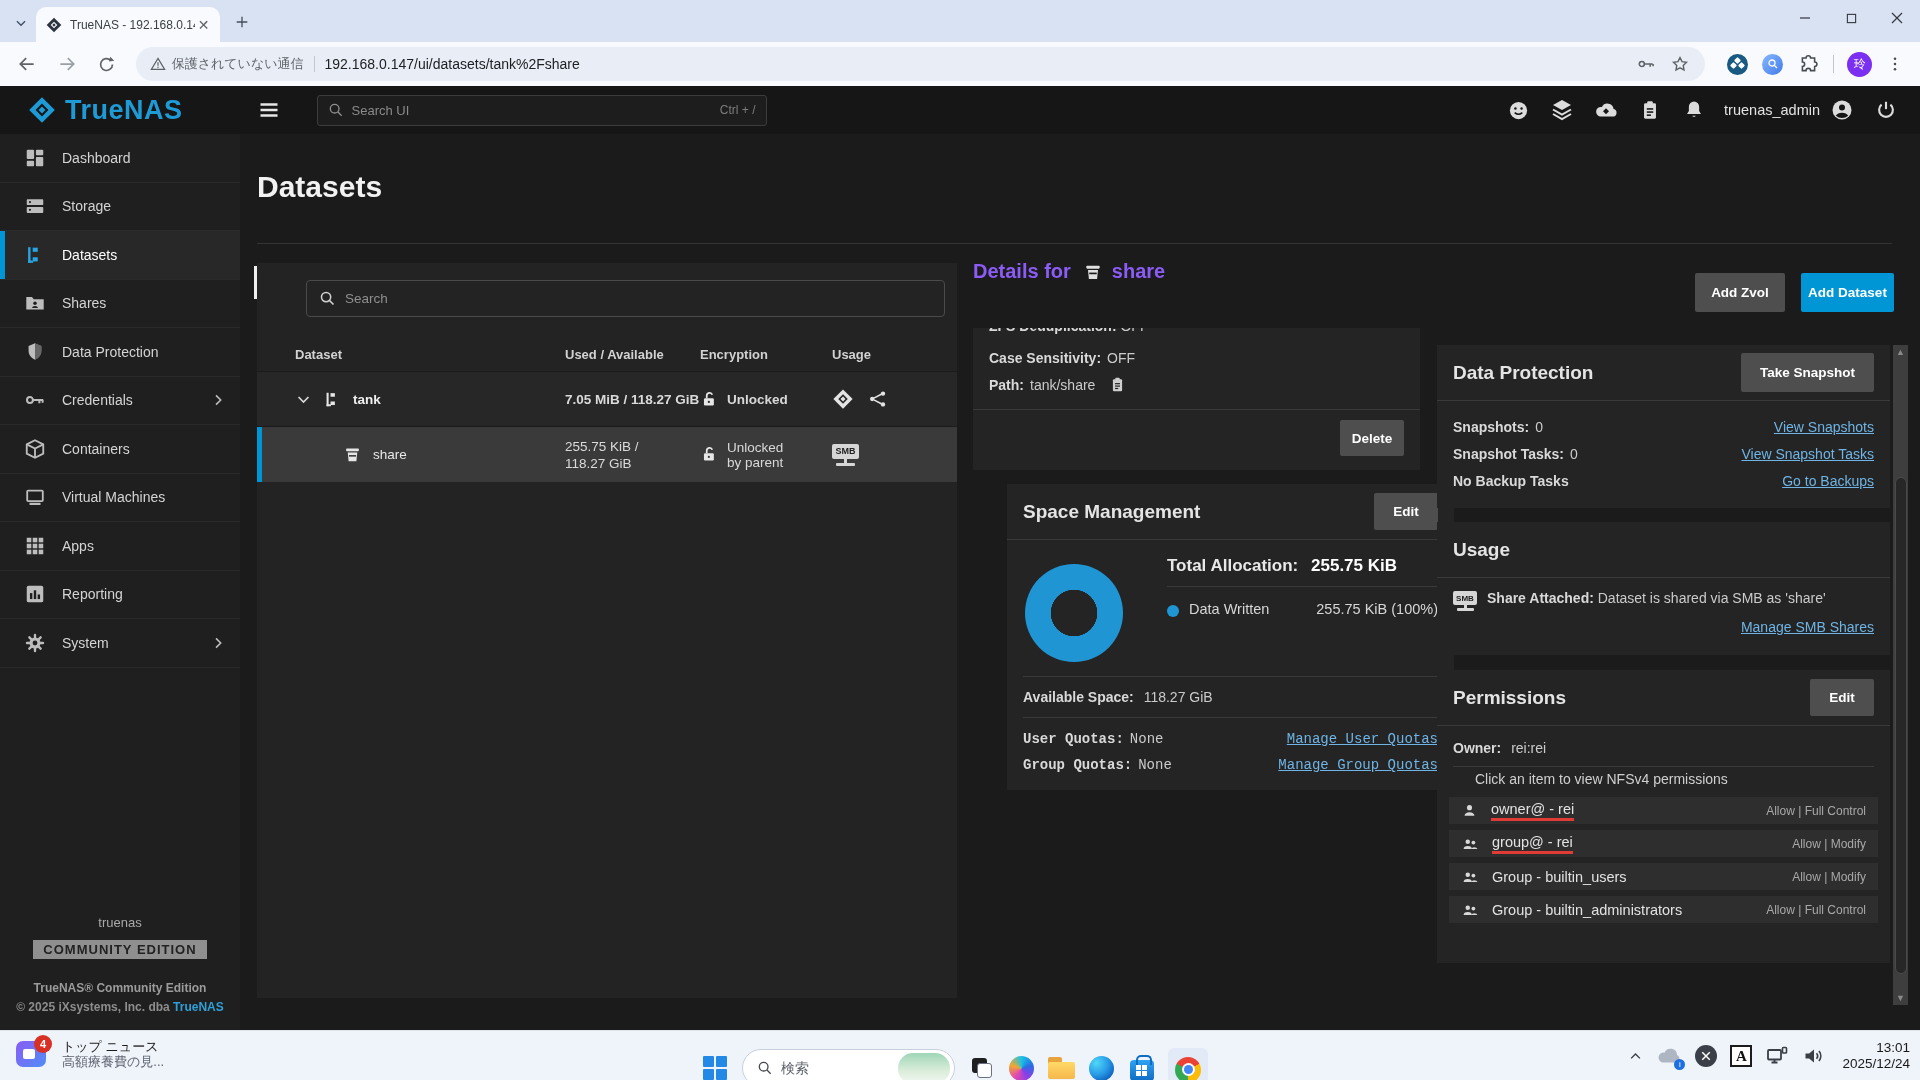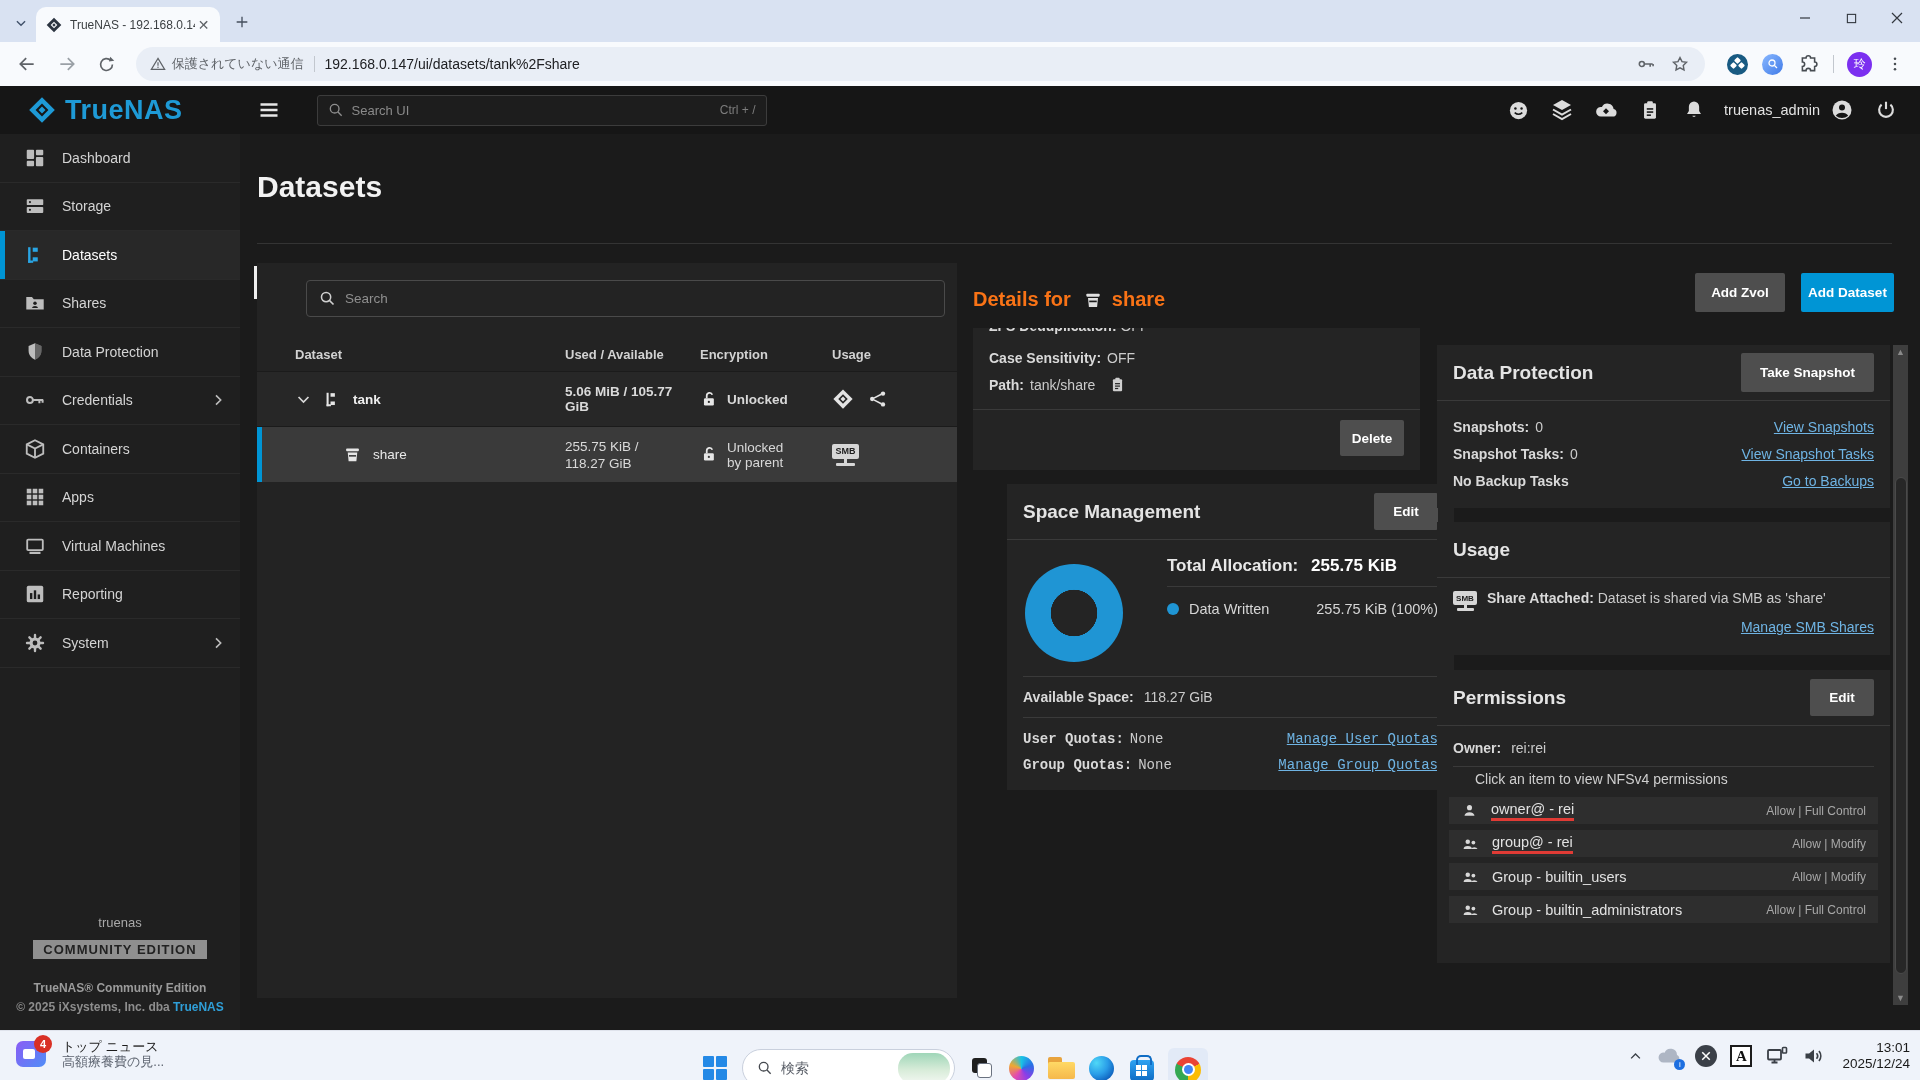--- a/index.html
+++ b/index.html
@@ -86,21 +86,21 @@
   .usage-cell { display:flex; align-items:center; gap:14px; color:#e4e4e4; }
   .used-two { line-height:17px; }
 
   
   .smbicon { display:flex; flex-direction:column; align-items:center; }
   .smb-box { width:27px; background:#d6d6d6; color:#1d1d1d; font-size:9px; font-weight:700; text-align:center; border-radius:2px; padding:2.5px 0; }
   .smb-stem { width:3px; height:4px; background:#d6d6d6; }
   .smb-base { width:19px; height:3px; background:#d6d6d6; border-radius:1px; }
 
   
-  .details-header { position:absolute; left:973px; top:288px; display:flex; align-items:center; color:#f97316; }
+  .details-header { position:absolute; left:973px; top:260px; display:flex; align-items:center; color:#8b5cf6; }
   .dh-title { font-size:20px; font-weight:700; }
   .dh-icon { margin:0 9px 0 12px; color:#e0e0e0; }
   .dh-name { font-size:20px; font-weight:700; }
   .dh-buttons { position:absolute; right:26px; top:273px; display:flex; gap:16px; }
   .btn { display:flex; align-items:center; justify-content:center; font-weight:700; font-size:13.5px; color:#fff; border-radius:2px; font-family:inherit; border:none; }
   .btn-grey { background:#4e4e4e; }
   .btn-blue { background:#0095d5; }
   .btn-addzvol { width:90px; height:39px; }
   .btn-adddataset { width:93px; height:39px; }
 
@@ -118,21 +118,21 @@
   .kvline { margin-top:10px; font-size:14px; display:flex; align-items:center; gap:6px; }
   .c1-foot { border-top:1px solid #3a3a3a; margin-top:16px; padding:10px 16px 0 16px; display:flex; justify-content:flex-end; }
   .btn-delete { width:64px; height:36px; }
 
   .c-space { left:1007px; top:484px; width:447px; height:306px; }
   .btn-edit { width:64px; height:37px; }
   .space-body { display:flex; padding:16px 16px 14px 18px; }
   .donut { width:98px; height:98px; border-radius:50%; background:radial-gradient(circle closest-side, #242424 0 47%, #1f95d4 48% 100%); margin-top:8px; }
   .space-right { flex:1; margin-left:44px; }
   .total-line { font-size:17px; font-weight:700; color:#e8e8e8; padding-bottom:10px; border-bottom:1px solid #3a3a3a; }
-  .legend-row { display:flex; align-items:center; margin-top:14px; font-size:14.5px; }
+  .legend-row { display:flex; align-items:flex-end; margin-top:14px; font-size:14.5px; }
   .legend-dot { width:12px; height:12px; border-radius:50%; background:#1f95d4; margin-right:10px; }
   .legend-val { margin-left:auto; }
   .space-div { border-top:1px solid #3a3a3a; margin:0 16px; }
   .avail-line { padding:12px 16px; font-size:14px; }
   .quota-row { display:flex; align-items:flex-start; padding:5px 16px; font-size:14px;font-family:Liberation Mono, monospace; }
   .quota-row .tn-link { margin-left:auto; }
   .quota-rows { padding-top:8px; }
 
   .c-dp { left:1437px; top:345px; width:453px; height:163px; }
   .btn-snap { width:133px; height:39px; }
@@ -449,43 +449,43 @@
     </div>
     <div class="nav-item">
       <svg class="nicon" width="22" height="22" viewBox="0 0 24 24">
           <path d="M12 2.5 21 7v10l-9 4.5L3 17V7Z" fill="none" stroke="currentColor" stroke-width="2"></path>
           <path d="M3 7l9 4.5L21 7M12 11.5v10" fill="none" stroke="currentColor" stroke-width="2"></path>
         </svg>
       <span class="nlabel">Containers</span>
     </div>
     <div class="nav-item">
       <svg class="nicon" width="22" height="22" viewBox="0 0 24 24">
+          <rect x="3.5" y="5" width="17" height="11.5" rx="1" fill="none" stroke="currentColor" stroke-width="2"></rect>
+          <path d="M6 19.5h12" stroke="currentColor" stroke-width="2.4"></path>
+        </svg>
+      <span class="nlabel">Virtual Machines</span>
+    </div>
+    <div class="nav-item">
+      <svg class="nicon" width="22" height="22" viewBox="0 0 24 24">
           <g fill="currentColor">
             <rect x="3" y="3" width="5" height="5"></rect>
             <rect x="9.5" y="3" width="5" height="5"></rect>
             <rect x="16" y="3" width="5" height="5"></rect>
             <rect x="3" y="9.5" width="5" height="5"></rect>
             <rect x="9.5" y="9.5" width="5" height="5"></rect>
             <rect x="16" y="9.5" width="5" height="5"></rect>
             <rect x="3" y="16" width="5" height="5"></rect>
             <rect x="9.5" y="16" width="5" height="5"></rect>
             <rect x="16" y="16" width="5" height="5"></rect>
           </g>
         </svg>
       <span class="nlabel">Apps</span>
     </div>
     <div class="nav-item">
       <svg class="nicon" width="22" height="22" viewBox="0 0 24 24">
-          <rect x="3.5" y="5" width="17" height="11.5" rx="1" fill="none" stroke="currentColor" stroke-width="2"></rect>
-          <path d="M6 19.5h12" stroke="currentColor" stroke-width="2.4"></path>
-        </svg>
-      <span class="nlabel">Virtual Machines</span>
-    </div>
-    <div class="nav-item">
-      <svg class="nicon" width="22" height="22" viewBox="0 0 24 24">
           <rect x="3" y="3" width="18" height="18" rx="2" fill="currentColor"></rect>
           <rect x="6.5" y="11" width="2.6" height="6.5" fill="#1f1f1f"></rect>
           <rect x="10.7" y="8" width="2.6" height="9.5" fill="#1f1f1f"></rect>
           <rect x="14.9" y="12.5" width="2.6" height="5" fill="#1f1f1f"></rect>
         </svg>
       <span class="nlabel">Reporting</span>
     </div>
     <div class="nav-item">
       <svg class="nicon" width="22" height="22" viewBox="0 0 24 24">
           <g fill="currentColor">
@@ -534,21 +534,21 @@
             <polyline points="5,8.5 12,15.5 19,8.5" fill="none" stroke="#d8d8d8" stroke-width="2.4"></polyline>
           </svg>
         <svg width="19" height="19" viewBox="0 0 24 24" style="margin-right:11px;color:#e6e6e6">
             <rect x="4.5" y="3.5" width="2.6" height="17" fill="currentColor"></rect>
             <rect x="4.5" y="18" width="5.5" height="2.5" fill="currentColor"></rect>
             <rect x="9.5" y="4" width="5.5" height="4.5" fill="currentColor"></rect>
             <rect x="9.5" y="14.5" width="5.5" height="4.5" fill="currentColor"></rect>
           </svg>
         <span>tank</span>
       </span>
-      <span style="font-weight:700">5.06 MiB / 105.77 GiB</span>
+      <span style="font-weight:700">7.05 MiB / 118.27 GiB</span>
       <span class="enc-cell">
         <svg width="19" height="19" viewBox="0 0 24 24" style="margin-right:8px">
             <rect x="5" y="10.5" width="12.5" height="9" rx="1.5" fill="#e6e6e6"></rect>
             <path d="M8.5 10.5V7.3a3.6 3.6 0 0 1 7-1.2" fill="none" stroke="#e6e6e6" stroke-width="2.2"></path>
             <circle cx="11.2" cy="15" r="1.4" fill="#272727"></circle>
           </svg>
         <span style="font-weight:700">Unlocked</span>
       </span>
       <span class="usage-cell">
         <svg width="22" height="22" viewBox="0 0 24 24">

